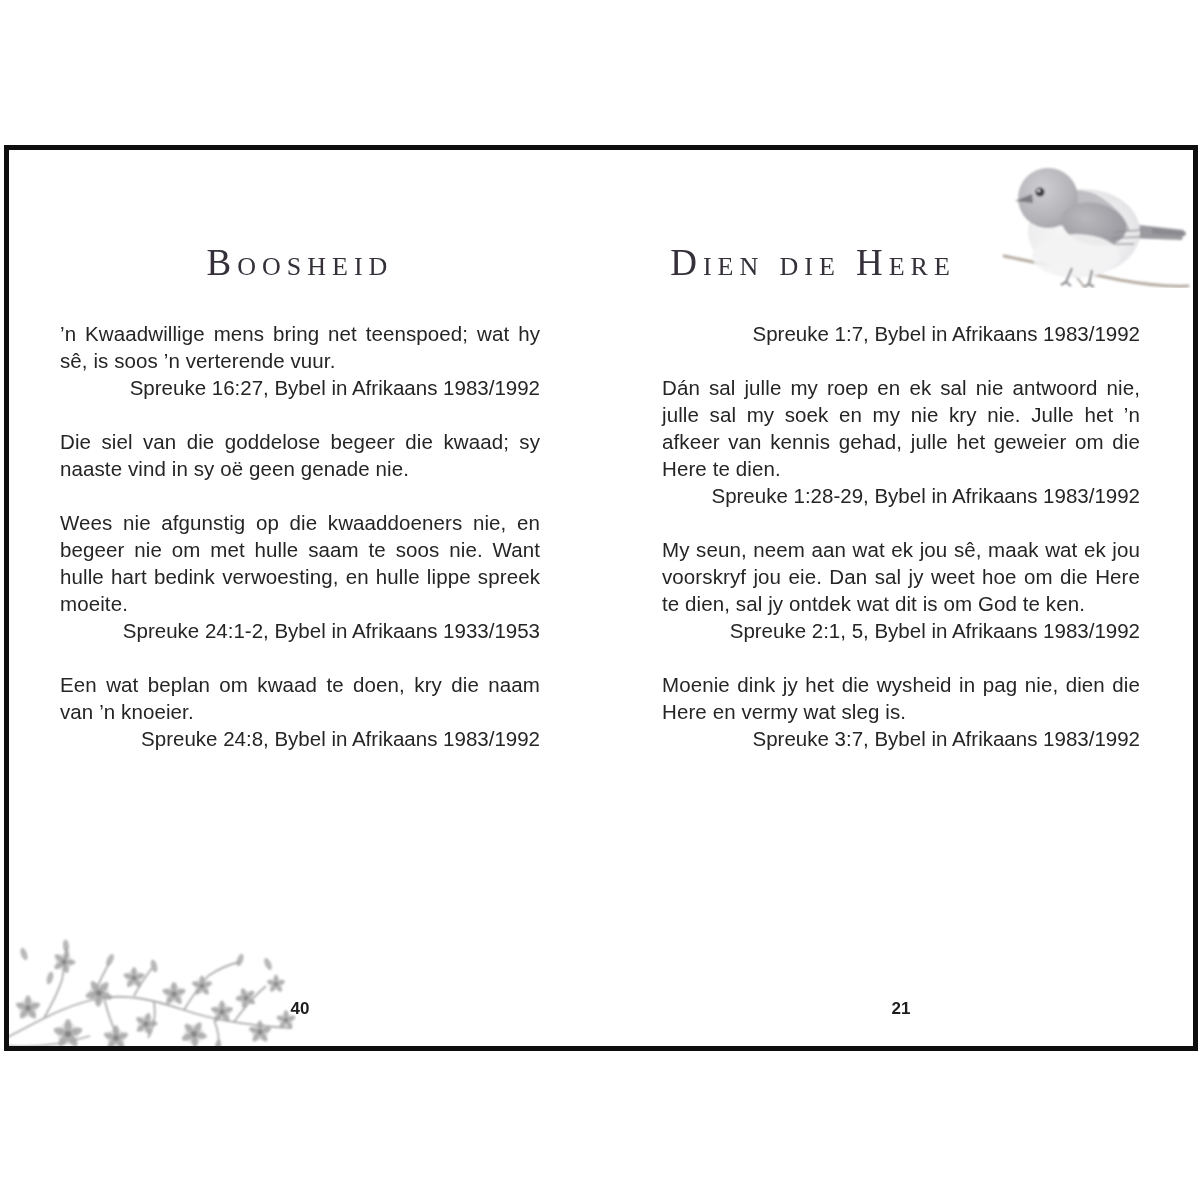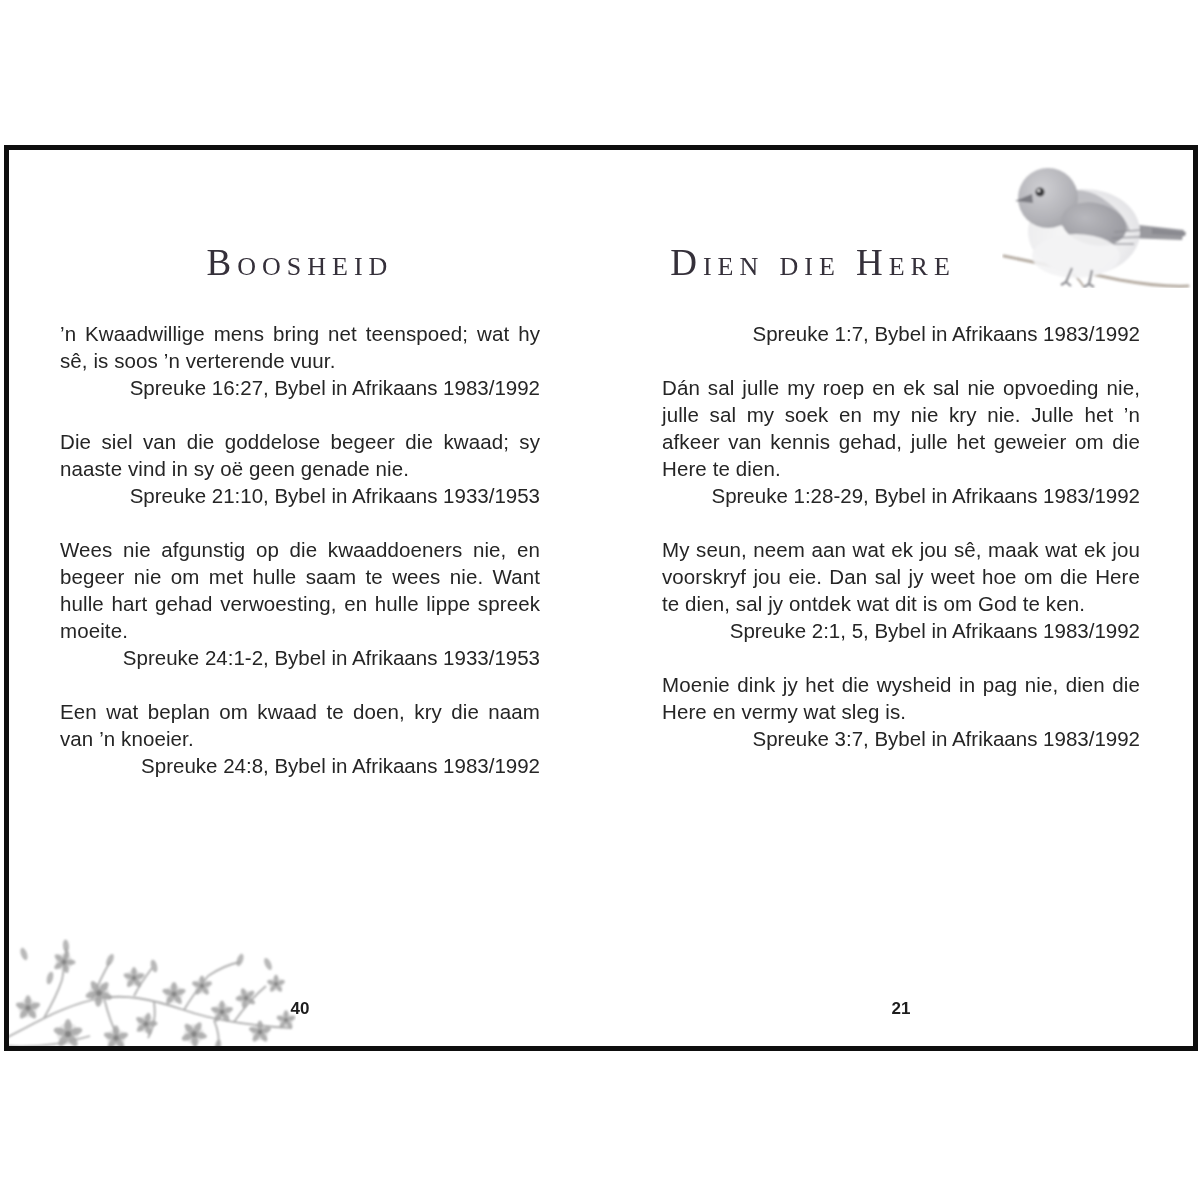--- a/index.html
+++ b/index.html
@@ -147,44 +147,43 @@
 <div class="entries left-entries">
 
 
     <div class="entry">
       <p class="body-text">’n Kwaadwillige mens bring net teenspoed; wat hy sê, is soos ’n verterende vuur.</p>
       <p class="ref"><span>Spreuke 16:27, </span><span class="src">Bybel in Afrikaans 1983/1992</span></p>
     </div>
 
     <div class="entry">
       <p class="body-text">Die siel van die goddelose begeer die kwaad; sy naaste vind in sy oë geen genade nie.</p>
-      <p class="ref"><span>Spreuke 21:10, </span><span class="src">Bybel in Afrikaans 1933/1953</span></p>
     </div>
 
     <div class="entry">
-      <p class="body-text">Wees nie afgunstig op die kwaaddoeners nie, en begeer nie om met hulle saam te wees nie. Want hulle hart gehad verwoesting, en hulle lippe spreek moeite.</p>
+      <p class="body-text">Wees nie afgunstig op die kwaaddoeners nie, en begeer nie om met hulle saam te soos nie. Want hulle hart bedink verwoesting, en hulle lippe spreek moeite.</p>
       <p class="ref"><span>Spreuke 24:1-2, </span><span class="src">Bybel in Afrikaans 1933/1953</span></p>
     </div>
 
     <div class="entry">
       <p class="body-text">Een wat beplan om kwaad te doen, kry die naam van ’n knoeier.</p>
       <p class="ref"><span>Spreuke 24:8, </span><span class="src">Bybel in Afrikaans 1983/1992</span></p>
     </div>
   </div>
 <div class="pagenum pagenum-left">40</div>
 
 <h1 class="title right-title">Dien die Here</h1>
 <div class="entries right-entries">
 
     <div class="entry">
       <p class="ref"><span>Spreuke 1:7, </span><span class="src">Bybel in Afrikaans 1983/1992</span></p>
     </div>
 
     <div class="entry">
-      <p class="body-text">Dán sal julle my roep en ek sal nie opvoeding nie, julle sal my soek en my nie kry nie. Julle het ’n afkeer van kennis gehad, julle het geweier om die Here te dien.</p>
+      <p class="body-text">Dán sal julle my roep en ek sal nie antwoord nie, julle sal my soek en my nie kry nie. Julle het ’n afkeer van kennis gehad, julle het geweier om die Here te dien.</p>
       <p class="ref"><span>Spreuke 1:28-29, </span><span class="src">Bybel in Afrikaans 1983/1992</span></p>
     </div>
 
     <div class="entry">
       <p class="body-text">My seun, neem aan wat ek jou sê, maak wat ek jou voorskryf jou eie. Dan sal jy weet hoe om die Here te dien, sal jy ontdek wat dit is om God te ken.</p>
       <p class="ref"><span>Spreuke 2:1, 5, </span><span class="src">Bybel in Afrikaans 1983/1992</span></p>
     </div>
 
     <div class="entry">
       <p class="body-text">Moenie dink jy het die wysheid in pag nie, dien die Here en vermy wat sleg is.</p>

